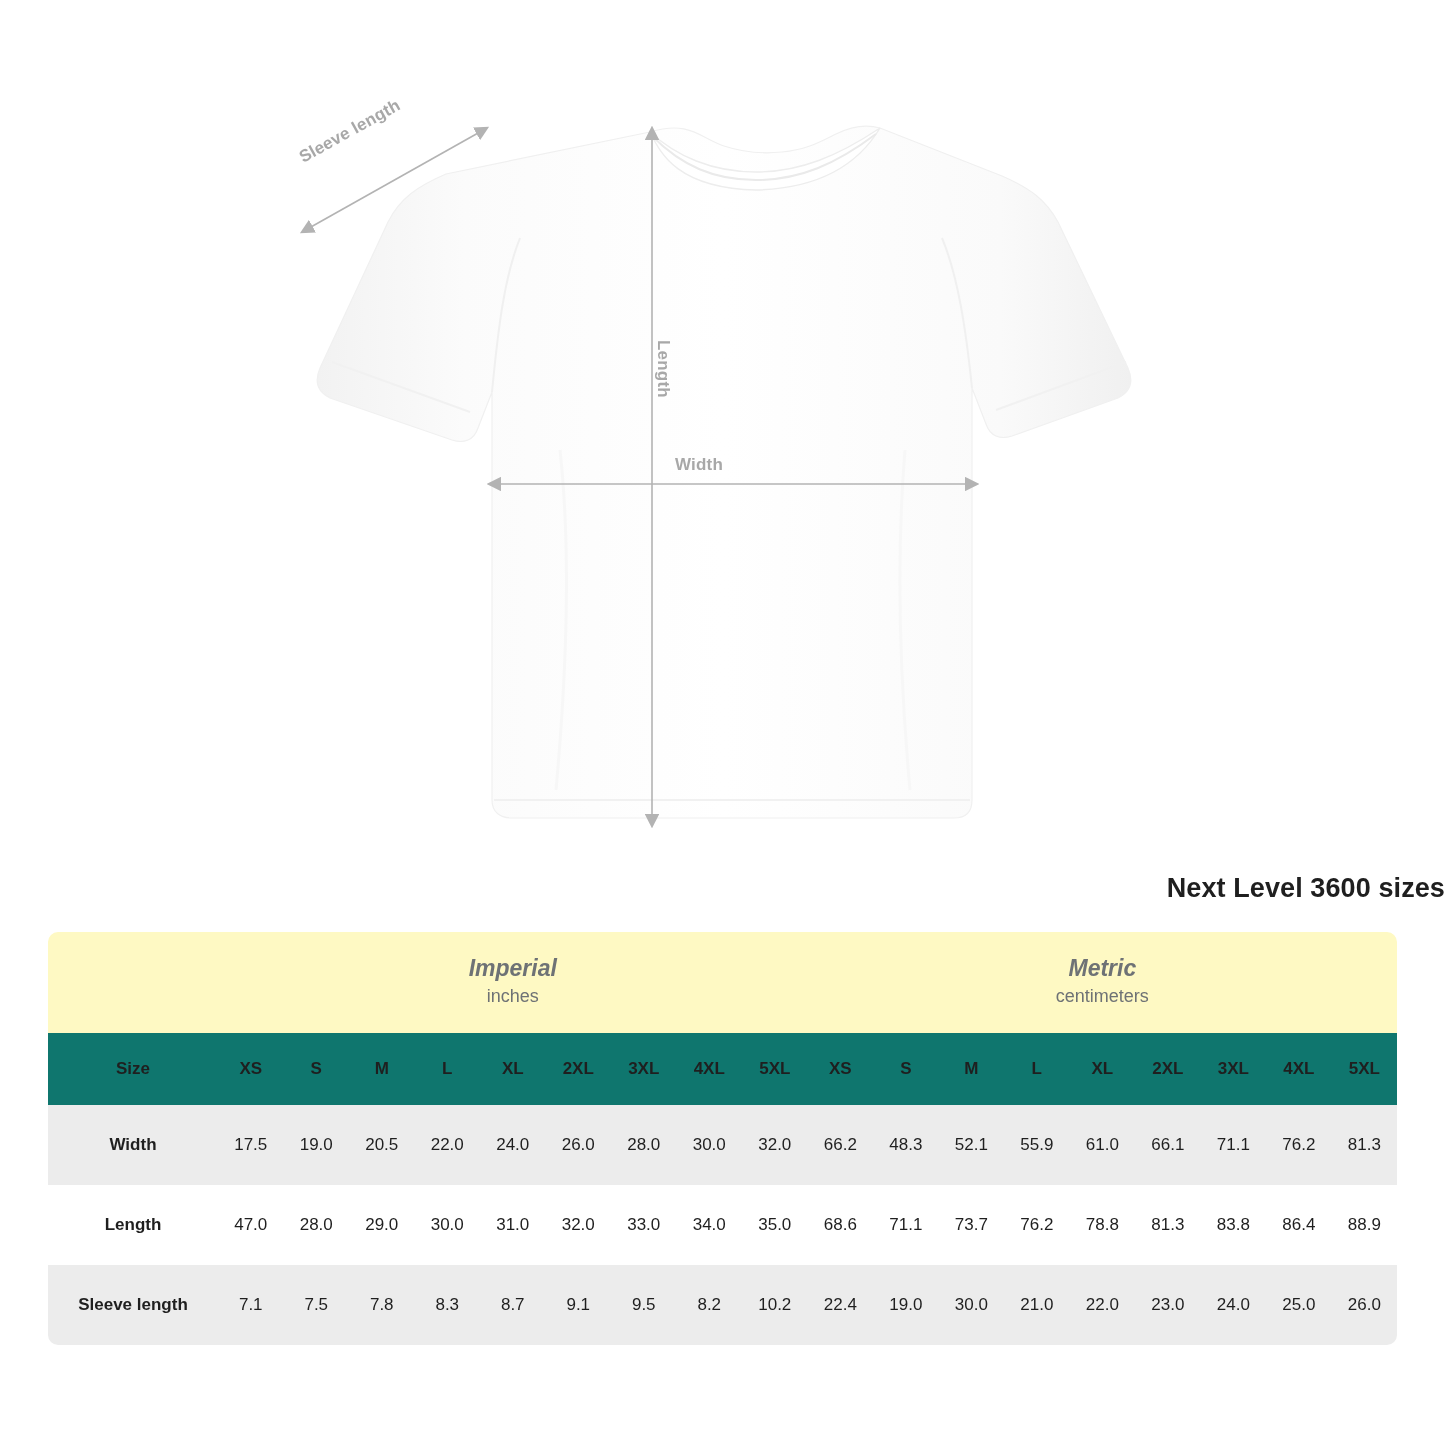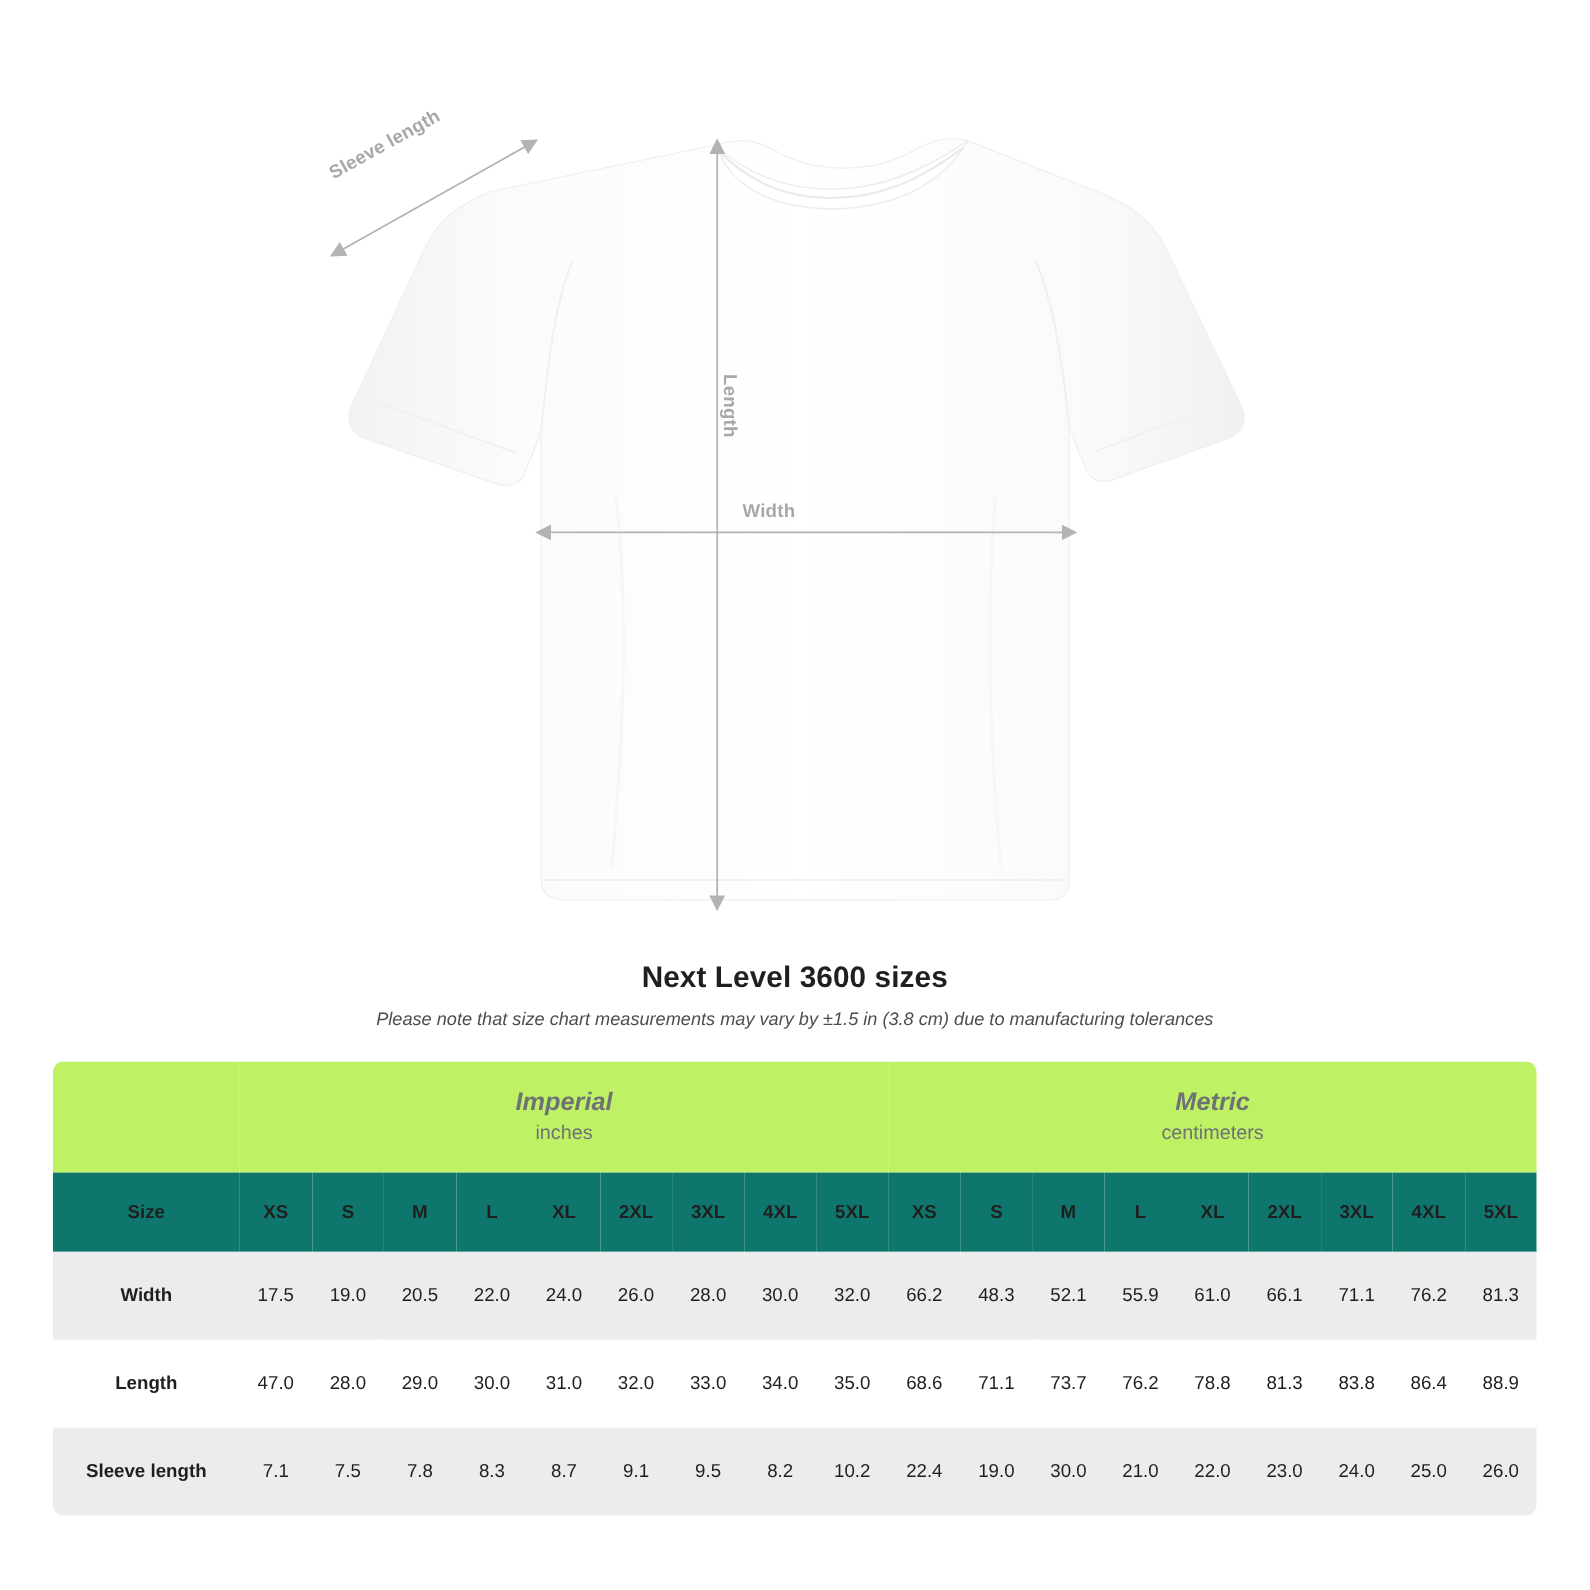--- a/index.html
+++ b/index.html
@@ -54,21 +54,21 @@
     writing-mode: vertical-rl;
     text-orientation: mixed;
   }
   .label-width {
     left: 675px;
     top: 455px;
   }
 
   
   .title-block {
-    text-align: center;
+    text-align: right;
     margin-top: 18px;
   }
   .chart-title {
     font-size: 27px;
     font-weight: bold;
     color: #1f1f1f;
     margin: 0;
     letter-spacing: 0.1px;
   }
   .chart-note {
@@ -82,21 +82,21 @@
   .table-wrap {
     margin: 28px 48px 0 48px;
   }
   table.size-table {
     border-collapse: collapse;
     width: 1349px;
     table-layout: fixed;
     font-size: 16px;
   }
   table.size-table tr.sys-row td {
-    background: #bef264;
+    background: #fef9c3;
     text-align: center;
     padding: 22px 0 26px 0;
   }
   .sys-name {
     font-size: 23px;
     font-style: italic;
     font-weight: bold;
     color: #6e7275;
     line-height: 1.25;
   }
@@ -218,21 +218,20 @@
       </g>
     </svg>
 
     <div class="dim-label label-sleeve">Sleeve length</div>
     <div class="dim-label label-length">Length</div>
     <div class="dim-label label-width">Width</div>
   </div>
 
   <div class="title-block">
     <h1 class="chart-title">Next Level 3600 sizes</h1>
-    <div class="chart-note">Please note that size chart measurements may vary by ±1.5 in (3.8 cm) due to manufacturing tolerances</div>
   </div>
 
   <div class="table-wrap">
     <table class="size-table">
       <colgroup>
         <col style="width:170px">
         <col span="18" style="width:65.5px">
       </colgroup>
       <tbody>
         <tr class="sys-row">

